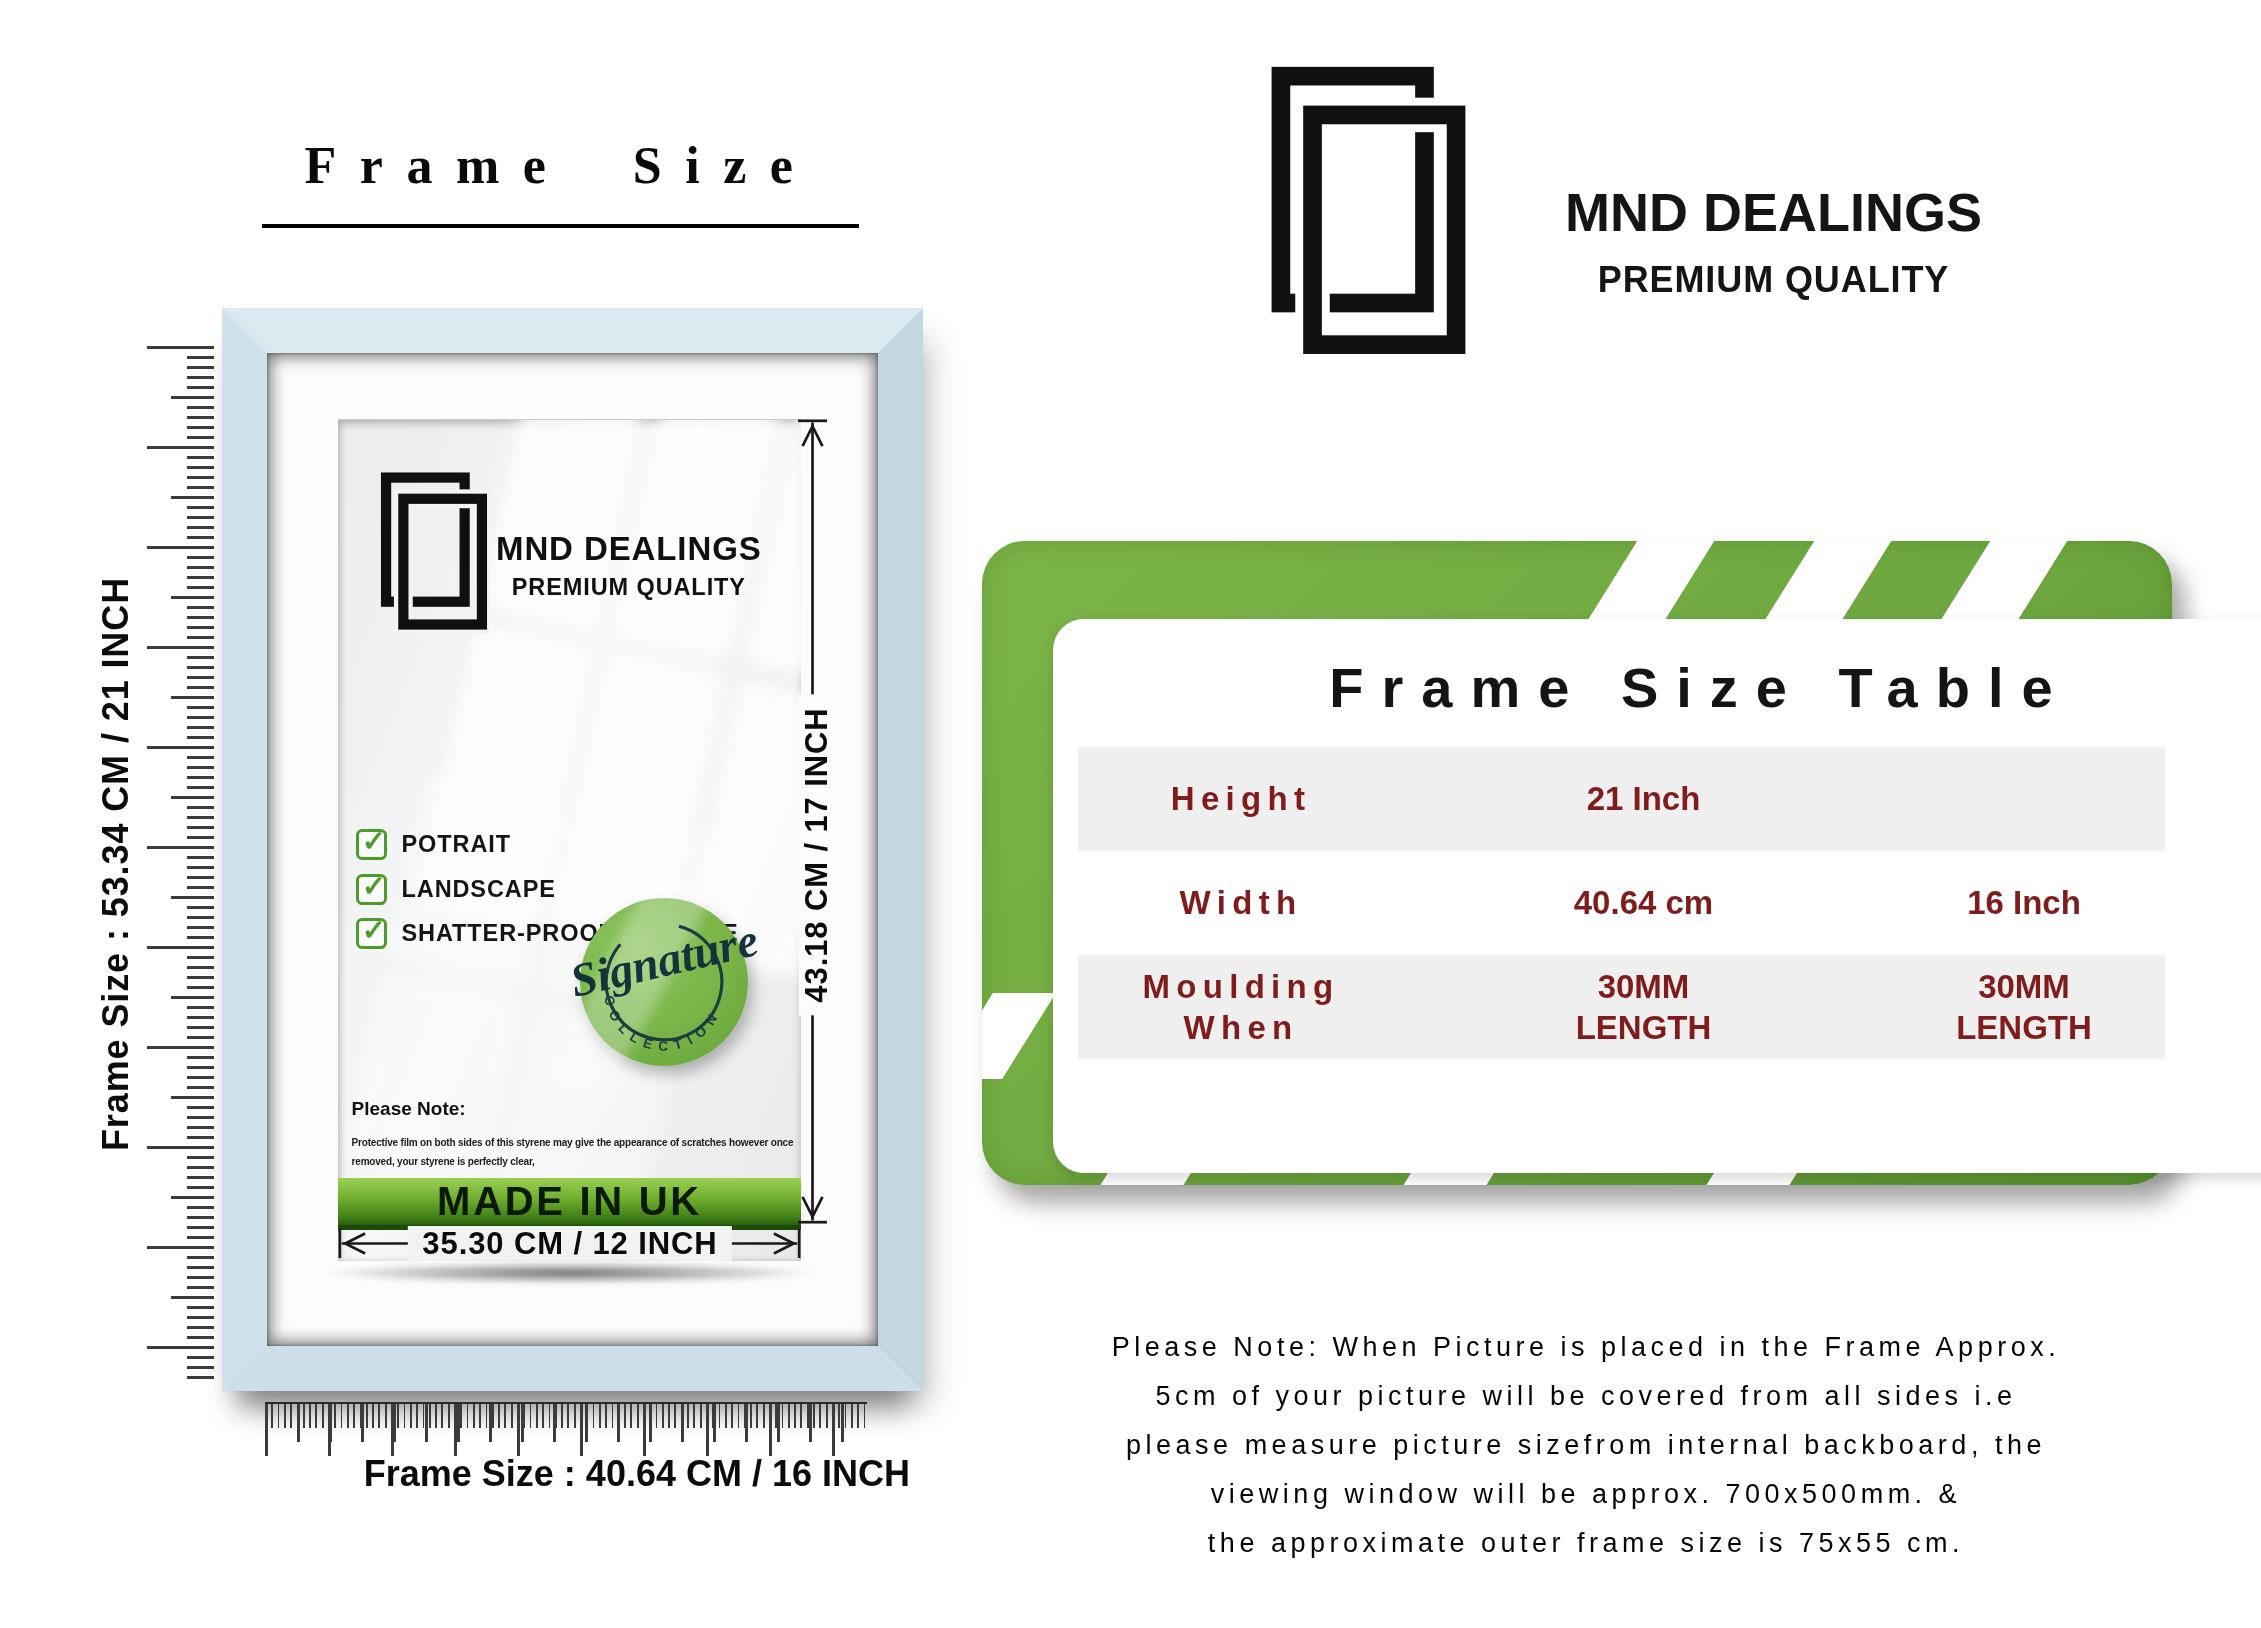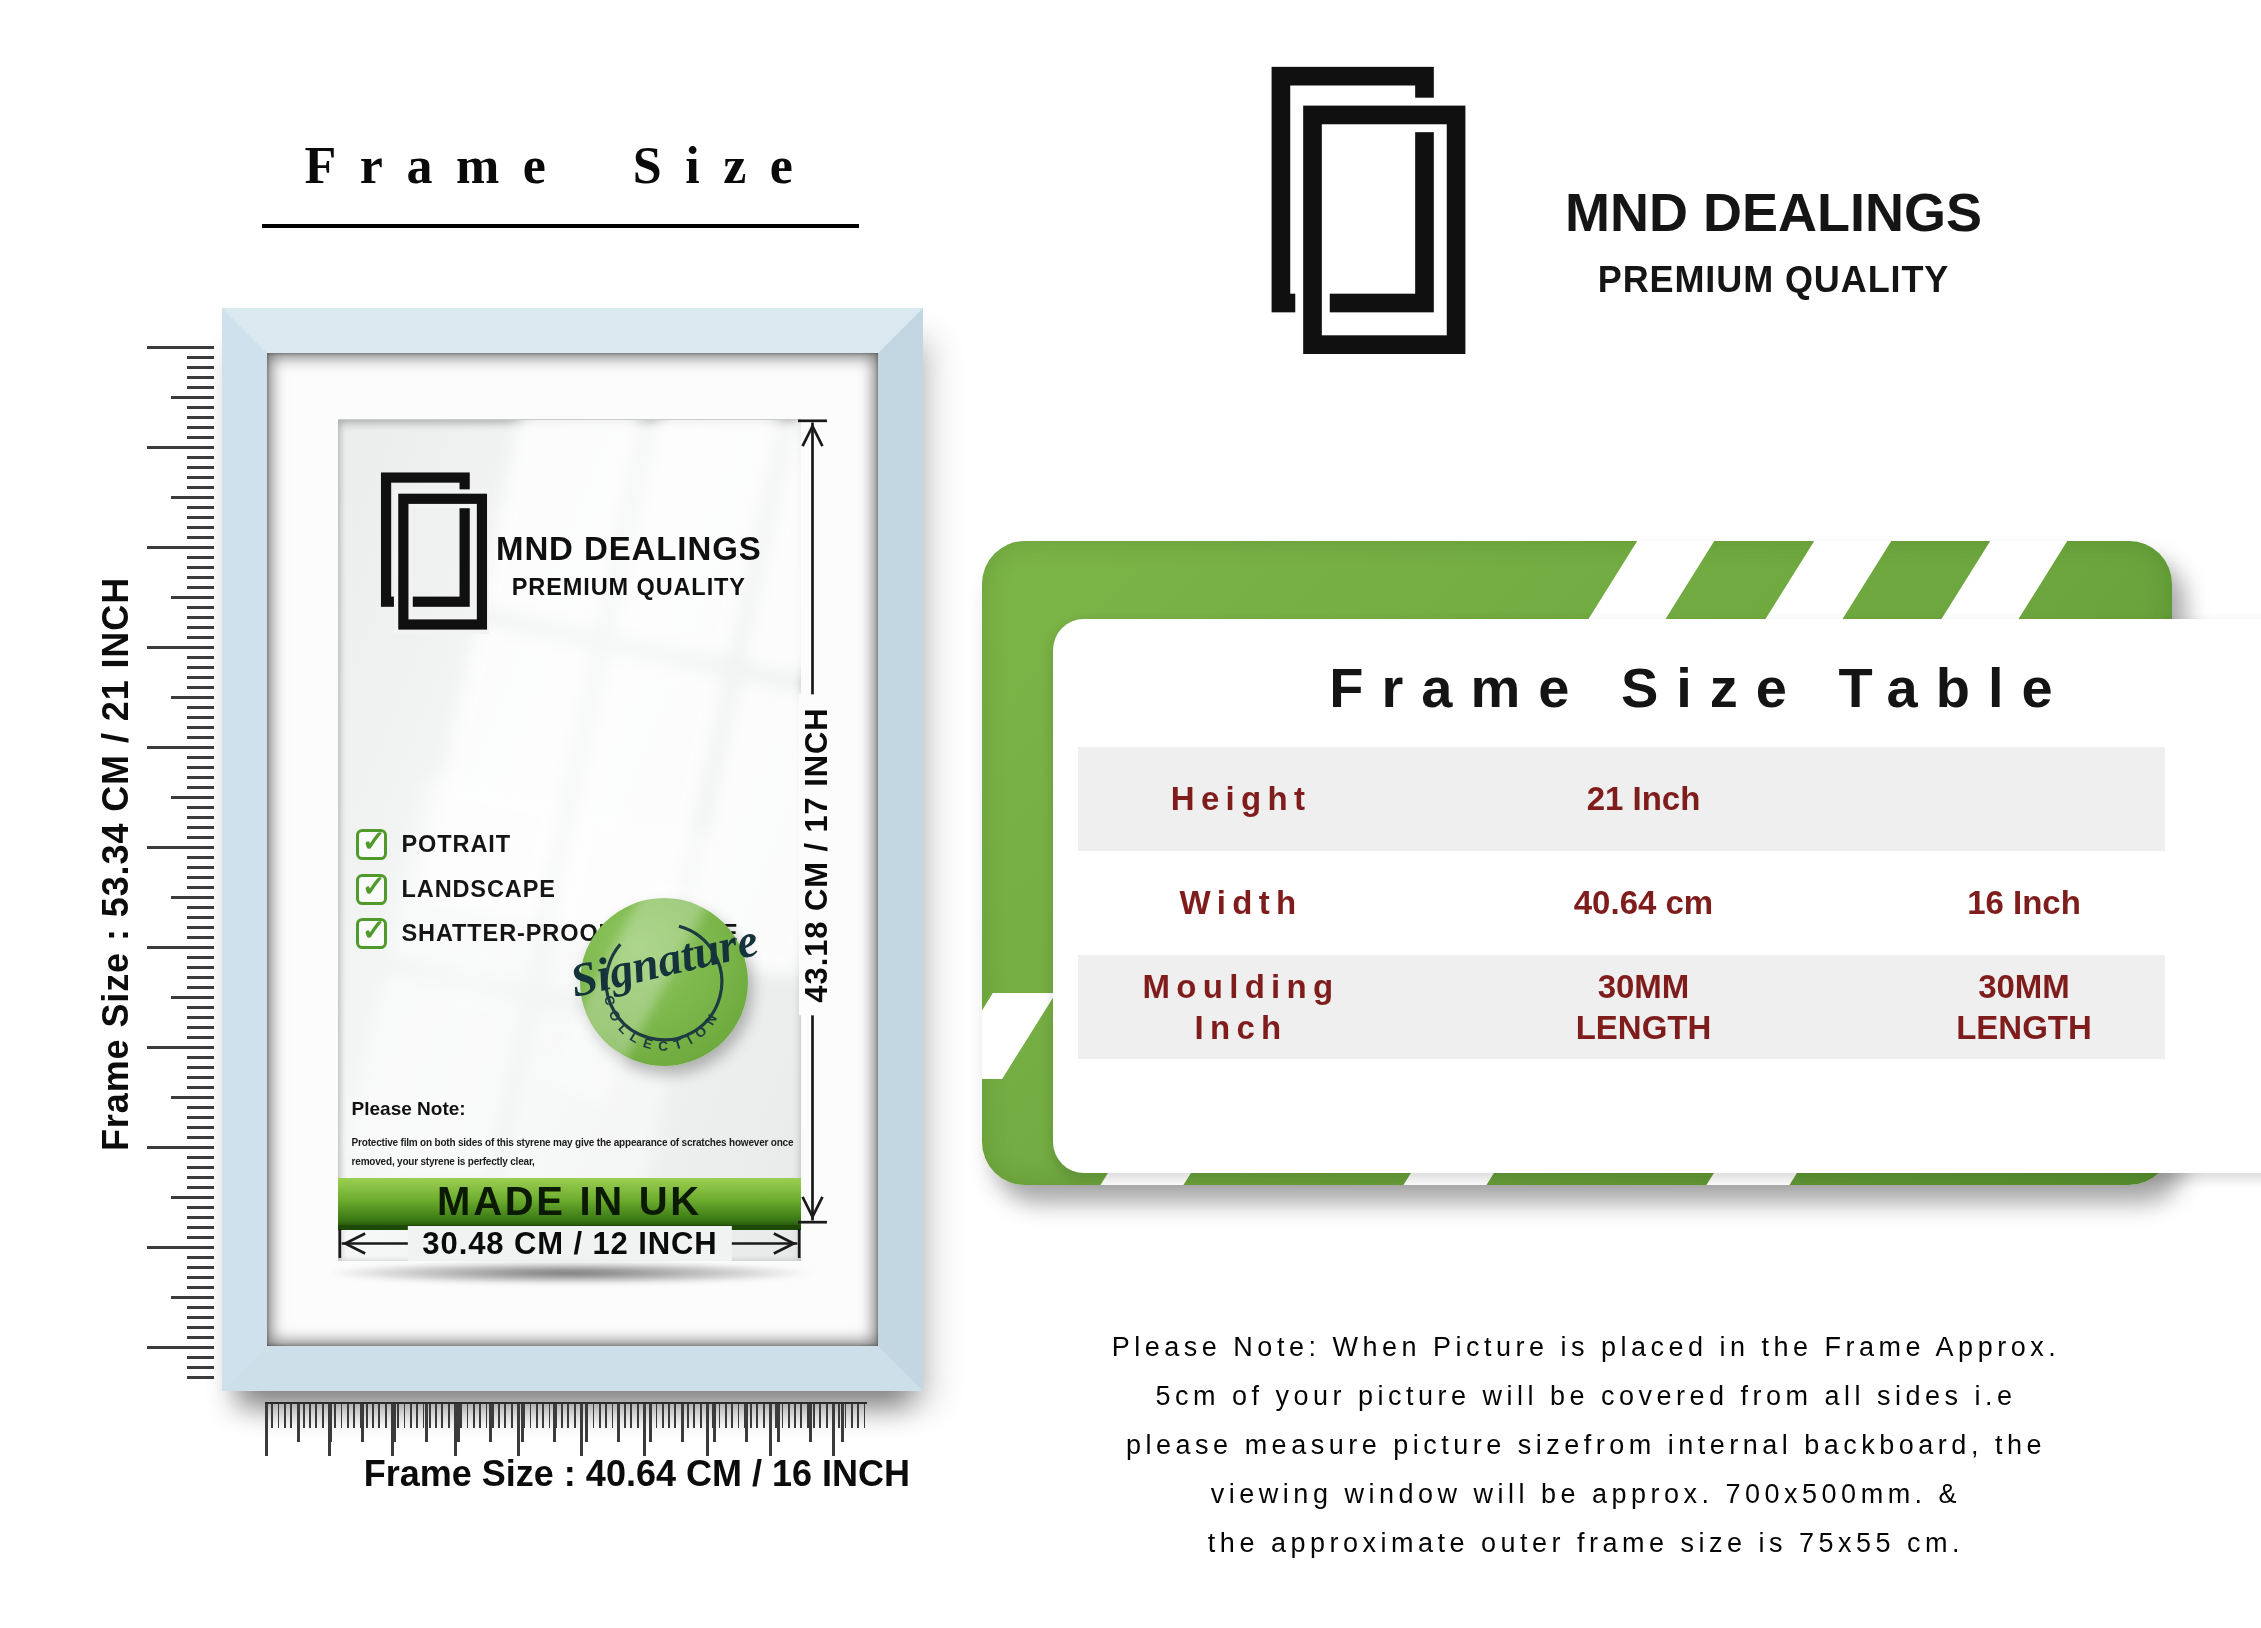--- a/index.html
+++ b/index.html
@@ -211,21 +211,21 @@
           <div>removed, your styrene is perfectly clear,</div>
         </div>
 
         <svg class="abs dim-h-svg" width="463" height="31" viewBox="0 0 512 34">
           <path class="dim-stroke" d="M2 1 V33"></path>
           <path class="dim-stroke" d="M510 1 V33"></path>
           <line class="dim-stroke" x1="4" y1="17" x2="508" y2="17"></line>
           <path class="dim-stroke" d="M30 6 L8 17 L30 28"></path>
           <path class="dim-stroke" d="M482 6 L504 17 L482 28"></path>
         </svg>
-        <div class="abs dim-h-label">30.48 CM / 12 INCH</div>
+        <div class="abs dim-h-label">35.30 CM / 12 INCH</div>
       </div>
 
       <div class="glass-shadow"></div>
 
       <svg class="abs dim-v-svg" width="31" height="805" viewBox="0 0 34 890">
         <path class="dim-stroke" d="M1 2 H33"></path>
         <path class="dim-stroke" d="M1 888 H33"></path>
         <line class="dim-stroke" x1="17" y1="4" x2="17" y2="886"></line>
         <path class="dim-stroke" d="M6 30 L17 8 L28 30"></path>
         <path class="dim-stroke" d="M6 860 L17 882 L28 860"></path>
@@ -266,21 +266,21 @@
       <div class="trow gray">
         <div class="tcell lbl">Height</div>
         <div class="tcell">21 Inch</div>
       </div>
       <div class="trow">
         <div class="tcell lbl">Width</div>
         <div class="tcell">40.64 cm</div>
         <div class="tcell">16 Inch</div>
       </div>
       <div class="trow gray">
-        <div class="tcell lbl"><span class="narrow">Moulding Inch</span></div>
+        <div class="tcell lbl"><span class="narrow">Moulding When</span></div>
         <div class="tcell"><span class="narrow">30MM LENGTH</span></div>
         <div class="tcell"><span class="narrow">30MM LENGTH</span></div>
       </div>
     </div>
   </div>
 
   <div class="abs bottom-note">
     <div>Please Note: When Picture is placed in the Frame Approx.</div>
     <div>5cm of your picture will be covered from all sides i.e</div>
     <div>please measure picture sizefrom internal backboard, the</div>

